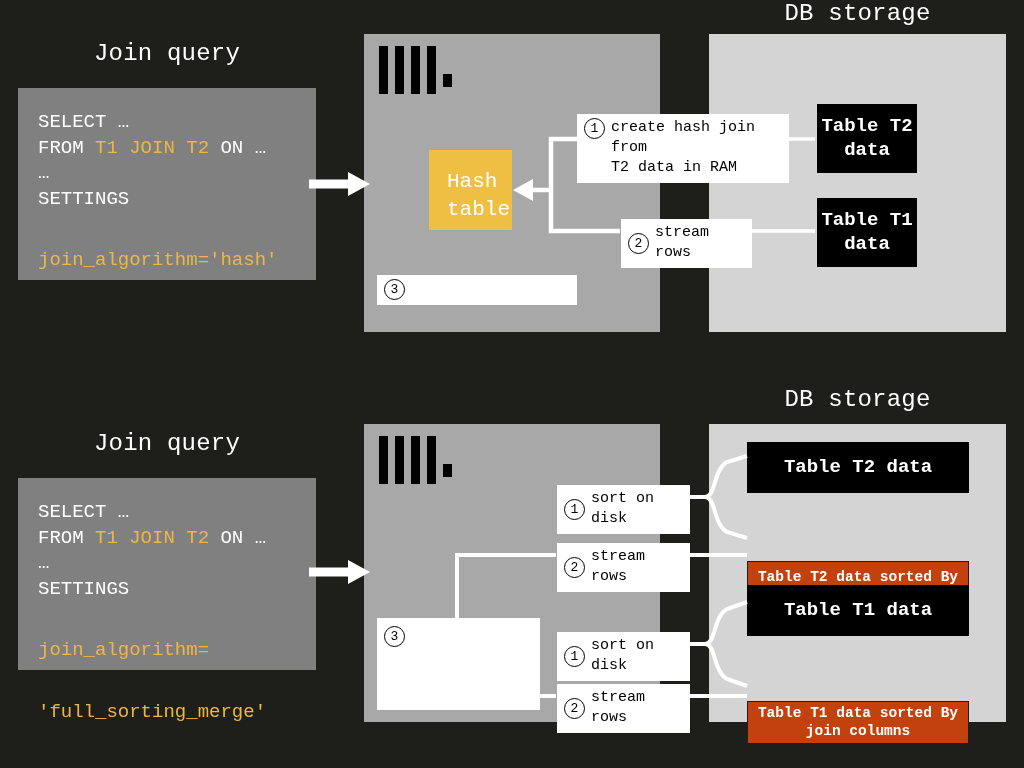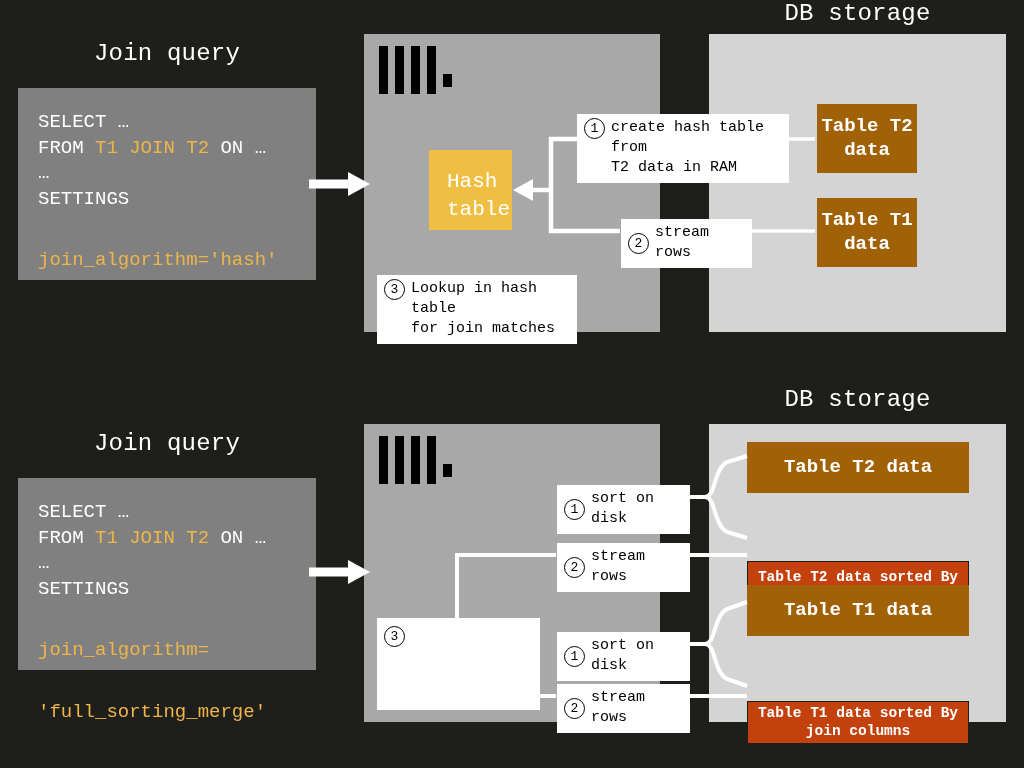--- a/index.html
+++ b/index.html
@@ -47,21 +47,21 @@
     font-size:21px;
     line-height:28px;
     padding:18px 0 0 18px;
   }
 
   
   .storage{background:#d4d4d4;}
 
   
   .tbl-dark{
-    background:#a16207;color:#ffffff;font-weight:bold;
+    background:#000000;color:#ffffff;font-weight:bold;
     display:flex;align-items:center;justify-content:center;
     text-align:center;line-height:1.22;
   }
   .tbl-yellow{
     background:#c2410c;color:#ffffff;font-weight:bold;
     border:1.5px solid #1e1f1a;
     display:flex;align-items:center;justify-content:center;
     text-align:center;line-height:1.2;margin-top:48px;
   }
 
@@ -132,33 +132,31 @@
 
     <path d="M752,231 L815,231" stroke="#ffffff" stroke-width="3.5" fill="none"></path>
 
     <path d="M583,139 L551,139 L551,231 L620,231" stroke="#ffffff" stroke-width="4.5" fill="none"></path>
     <path d="M551,190 L530,190" stroke="#ffffff" stroke-width="4.5" fill="none"></path>
     <path d="M533,179 L513,190 L533,201 Z" fill="#ffffff"></path>
   </svg>
 
   <div class="abs callout" style="left:577px;top:114px;width:212px;">
     <span class="num">1</span>
-    <span class="ctext">create hash table from
+    <span class="ctext">create hash join from
 T2 data in RAM</span>
   </div>
 
   <div class="abs callout center" style="left:621px;top:219px;width:131px;">
     <span class="num">2</span>
     <span class="ctext">stream rows</span>
   </div>
 
   <div class="abs callout" style="left:377px;top:275px;width:200px;">
     <span class="num">3</span>
-    <span class="ctext">Lookup in hash table
-for join matches</span>
   </div>
 
   <div class="abs title" style="left:18px;top:430px;width:298px;">Join query</div>
 
   <div class="abs title" style="left:709px;top:386px;width:297px;">DB storage</div>
 
   <div class="abs querybox" style="left:18px;top:478px;width:298px;height:192px;">
     <div class="qline">SELECT …</div>
     <div class="qline"><span>FROM </span><span class="kw">T1 JOIN T2</span><span> ON …</span></div>
     <div class="qline">…</div>

